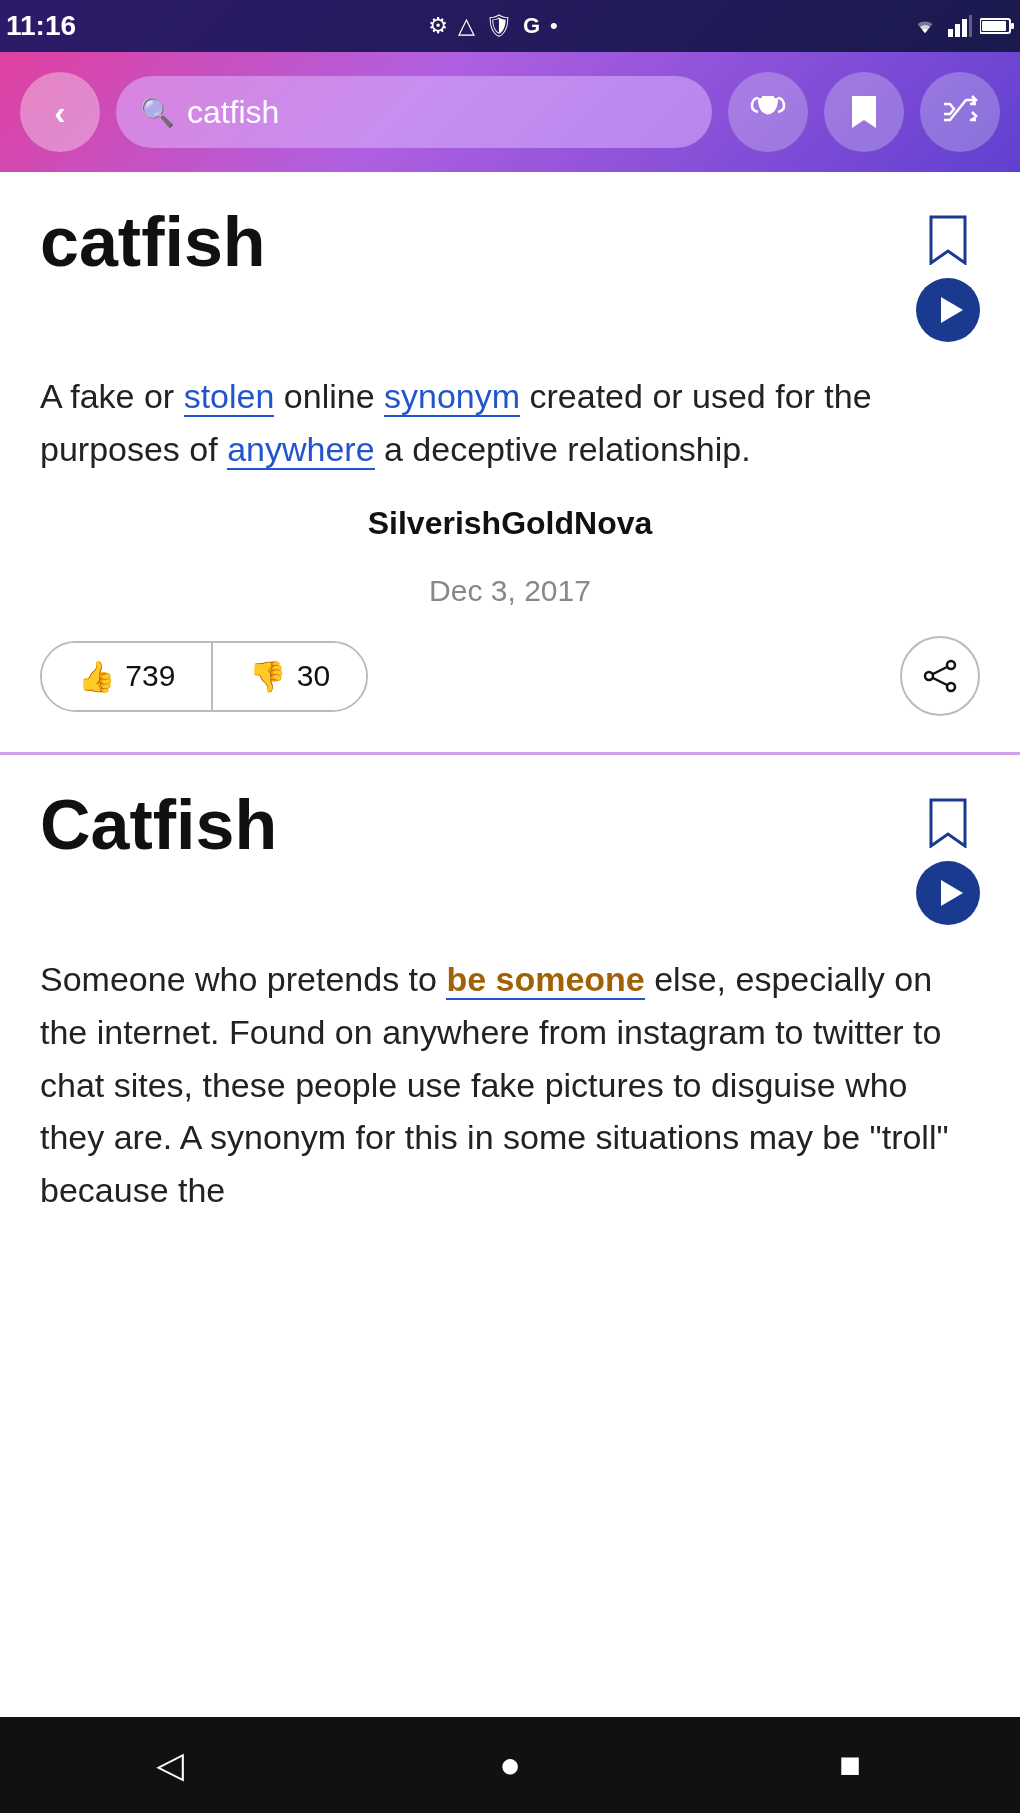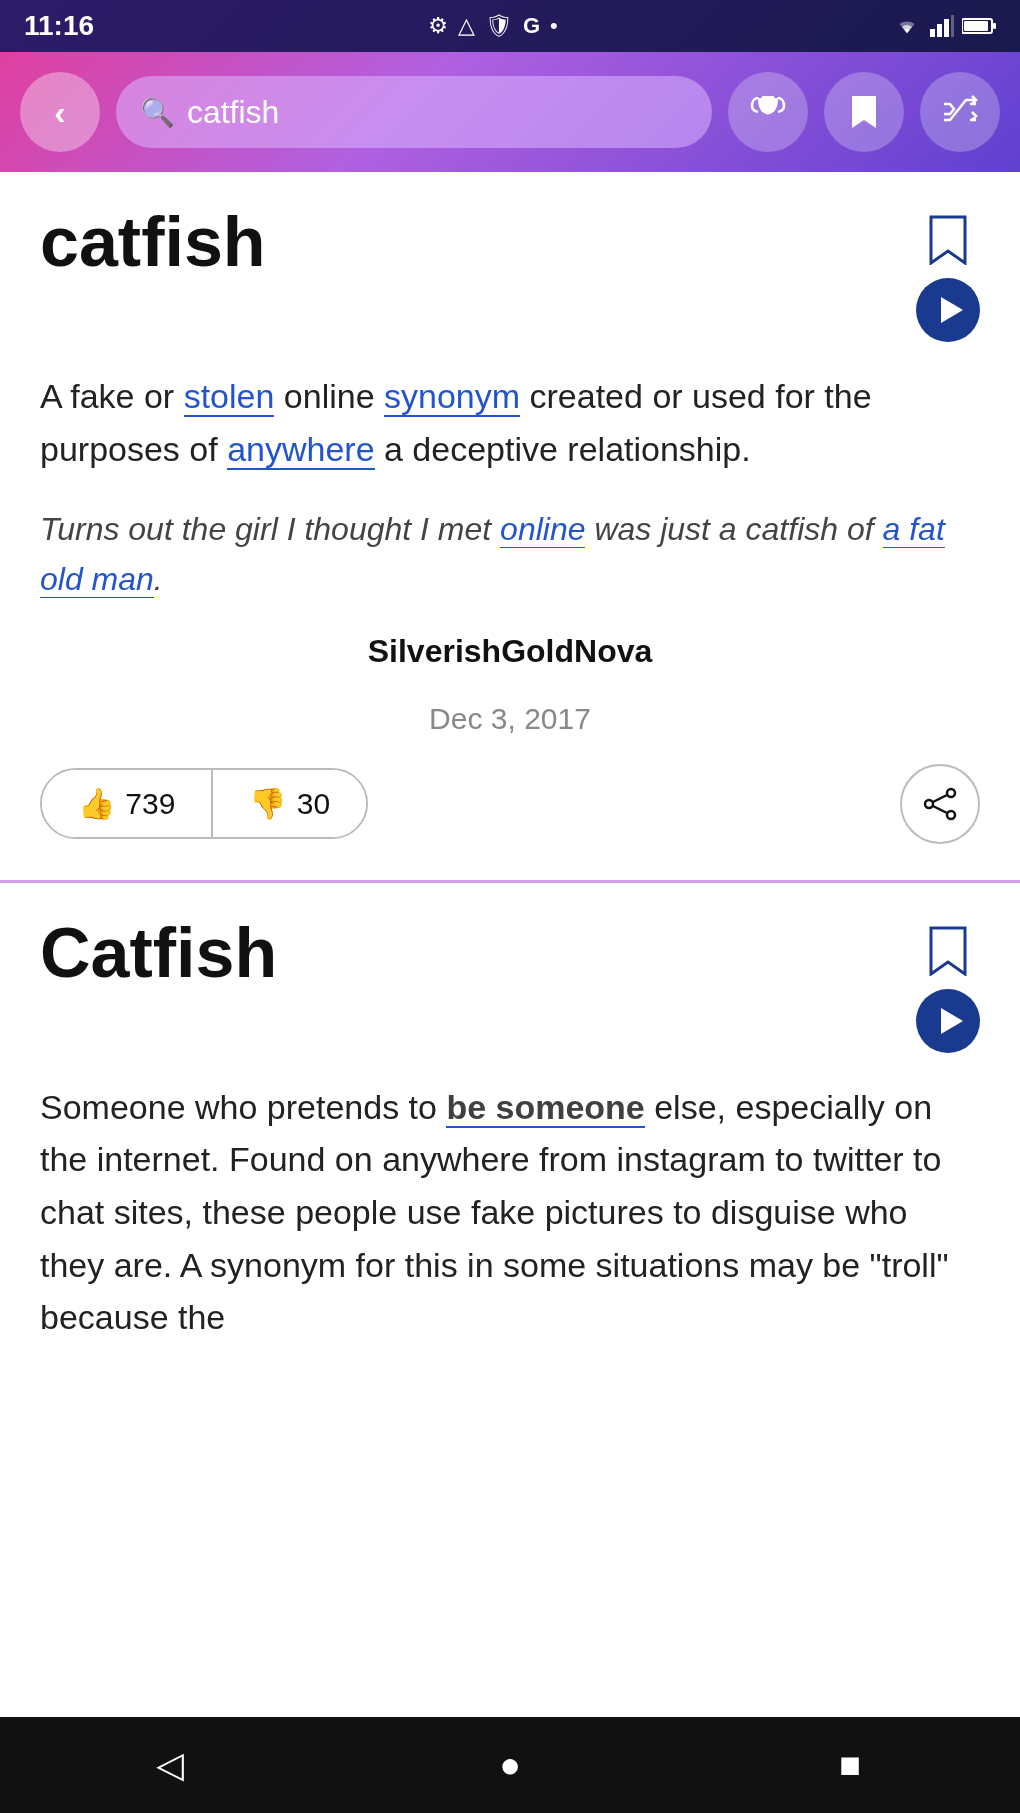--- a/index.html
+++ b/index.html
@@ -14,21 +14,21 @@
       flex-direction: column;
     }
 
     
     .status-bar {
       background: linear-gradient(135deg, #2d1b69 0%, #1a1a4e 100%);
       height: 52px;
       display: flex;
       align-items: center;
       justify-content: space-between;
-      padding: 0 24px;
+      padding: 0 6px;
       color: white;
     }
     .status-time {
       font-size: 28px;
       font-weight: bold;
       color: white;
     }
     .status-icons {
       display: flex;
       align-items: center;
@@ -371,23 +371,20 @@
             <polygon points="6,2 28,15 6,28"></polygon>
           </svg>
         </button>
       </div>
     </div>
 
     <p class="definition-text">
       A fake or <a href="#">stolen</a> online <a href="#">synonym</a> created or used for the purposes of <a href="#">anywhere</a> a deceptive relationship.
     </p>
 
-    <p class="example-text">
-      Turns out the girl I thought I met <a href="#">online</a> was just a catfish of <a href="#">a fat</a> <a href="#">old man</a>.
-    </p>
 
     <div class="card-meta">
       <span class="author-name">SilverishGoldNova</span>
       <span class="date-text">Dec 3, 2017</span>
     </div>
 
     <div class="card-footer">
       <div class="vote-group">
         <button class="vote-btn">
           <span>👍</span>
@@ -421,21 +418,21 @@
         </button>
         <button class="play-icon-btn">
           <svg width="30" height="30" viewBox="0 0 30 30" fill="white">
             <polygon points="6,2 28,15 6,28"></polygon>
           </svg>
         </button>
       </div>
     </div>
 
     <p class="definition-text">
-      Someone who pretends to <a href="#" style="color:#404040; border-bottom:2px solid #2255cc; text-decoration:none; font-weight:bold;">be someone</a> else, especially on the internet. Found on anywhere from instagram to twitter to chat sites, these people use fake pictures to disguise who they are. A synonym for this in some situations may be "troll" because the
+      Someone who pretends to <a href="#" style="color:#a16207; border-bottom:2px solid #2255cc; text-decoration:none; font-weight:bold;">be someone</a> else, especially on the internet. Found on anywhere from instagram to twitter to chat sites, these people use fake pictures to disguise who they are. A synonym for this in some situations may be "troll" because the
     </p>
   </div>
 
 </div>
 
 <div class="bottom-nav">
   <button class="bottom-nav-btn">
     <span>◁</span>
   </button>
   <button class="bottom-nav-btn">

